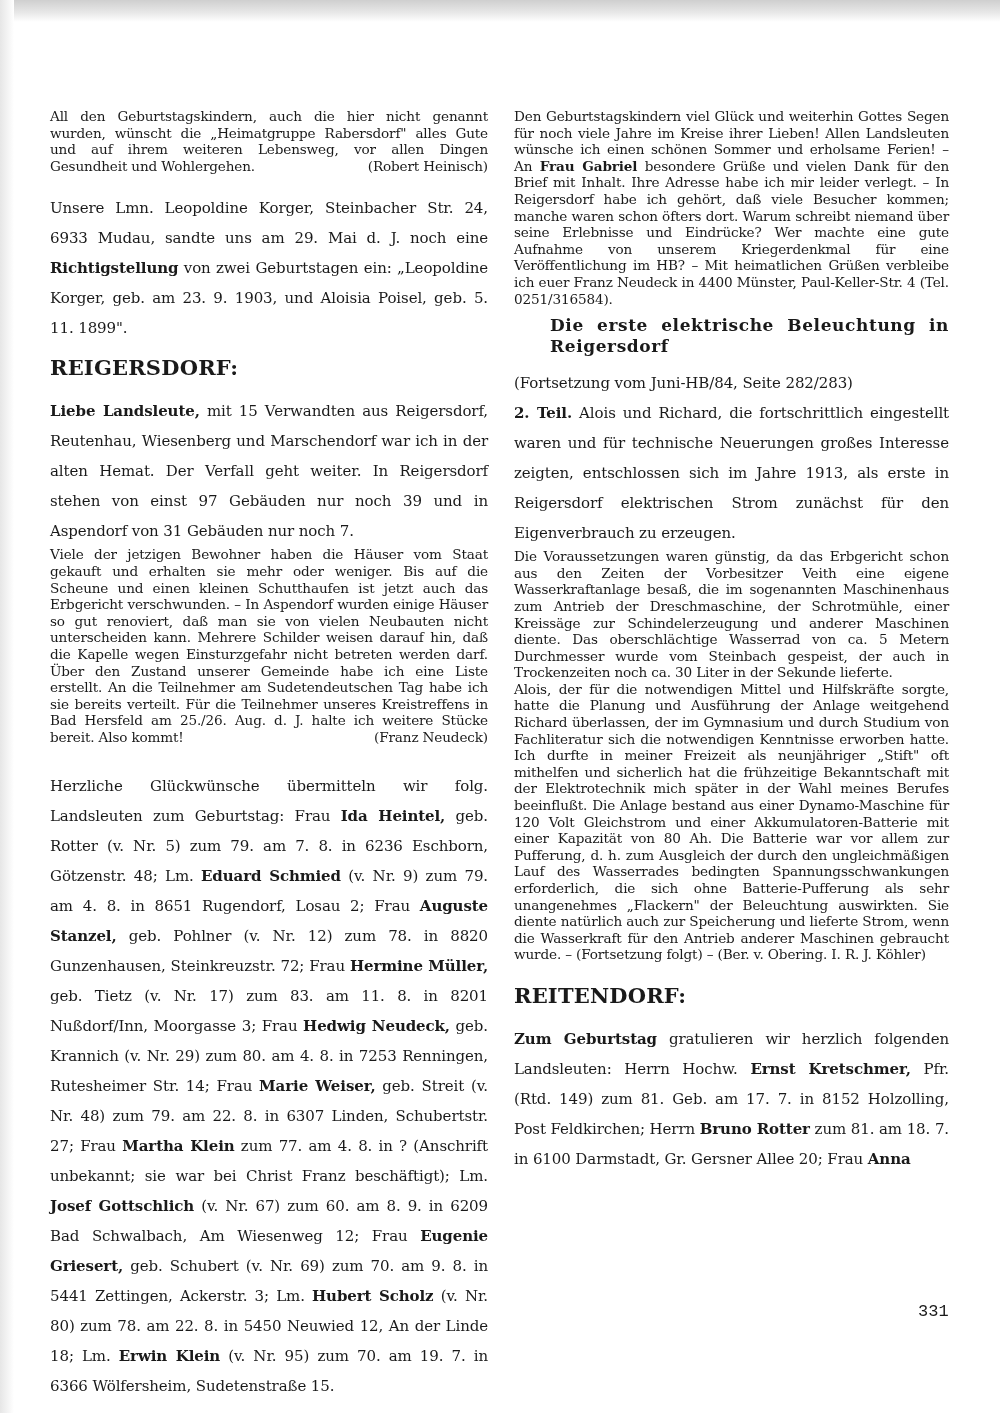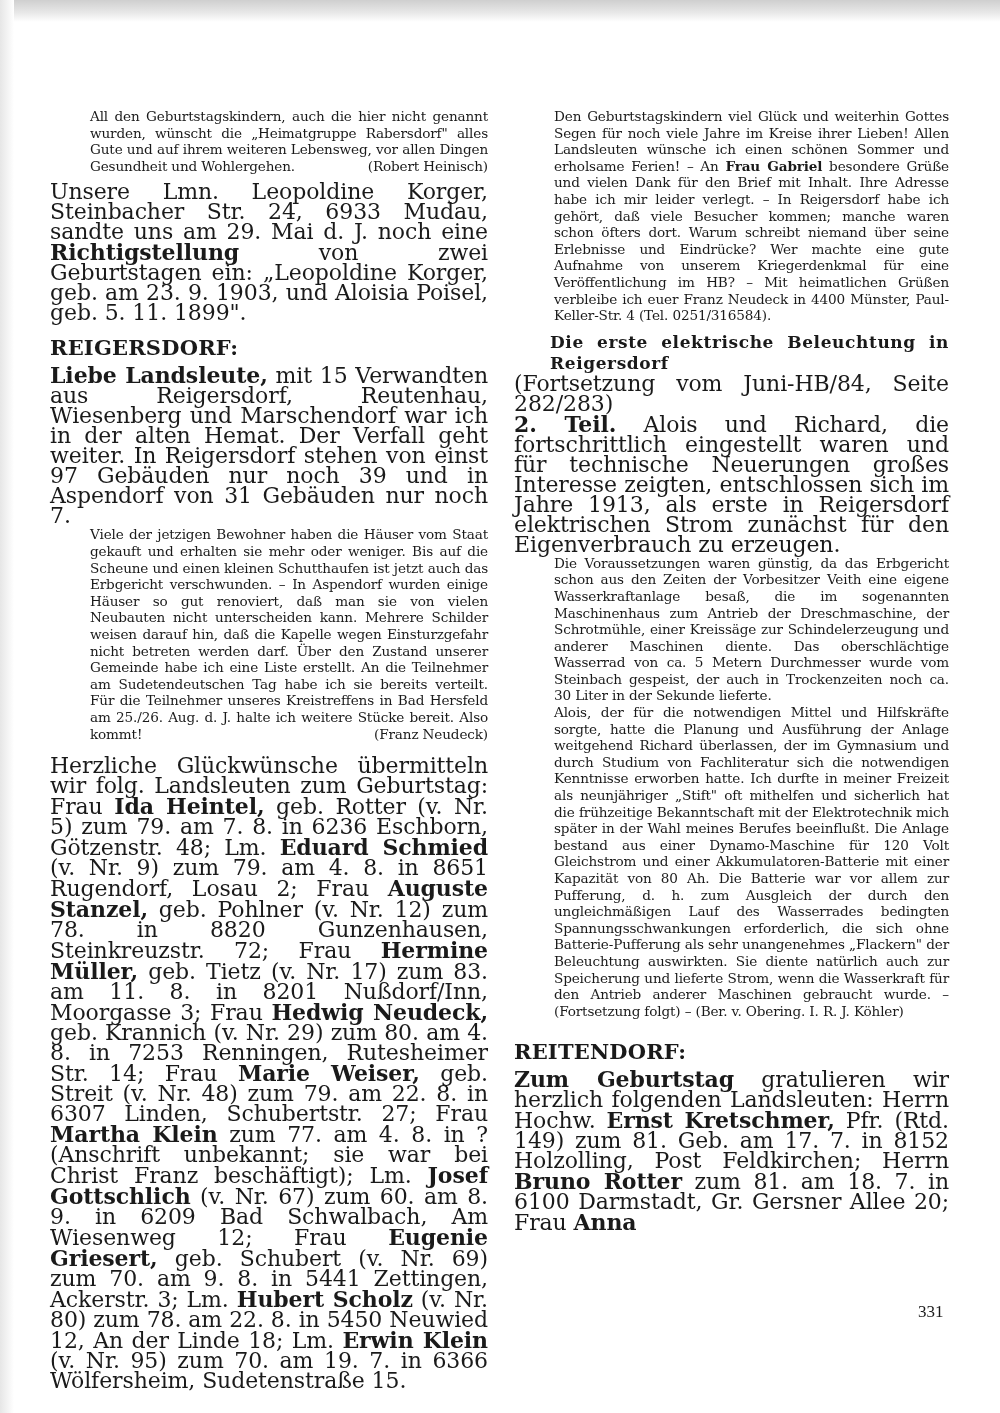--- a/index.html
+++ b/index.html
@@ -14,35 +14,35 @@
     background: linear-gradient(#cfcfcf, #e9e9e9 60%, #ffffff);
   }
   .scan-edge {
     position: absolute; left: 0; top: 0; width: 14px; height: 1413px;
     background: linear-gradient(90deg, #e6e6e6, #ffffff);
   }
   .col { position: absolute; top: 108px; }
   .col.left { left: 50px; width: 438px; }
   .col.right { left: 514px; width: 435px; }
   p { margin: 0; text-align: justify; hyphens: manual; }
-  .small { font-size: 13.6px; line-height: 16.6px; letter-spacing: -0.15px; margin-left: 40px; }
-  .large { font-size: 22px; line-height: 20px; letter-spacing: -0.1px; }
+  .small { font-size: 13.6px; line-height: 16.6px; letter-spacing: -0.15px; }
+  .large { font-size: 15px; line-height: 30px; letter-spacing: -0.1px; margin-top: 11px; }
   b { font-weight: bold; }
   .heading {
     font-family: "DejaVu Serif", "Liberation Serif", serif;
     font-weight: bold; font-size: 21px; line-height: 22px; letter-spacing: 0.2px;
   }
   .subhead { font-weight: bold; font-size: 17px; line-height: 21px; letter-spacing: 0.6px; margin-left: 36px; }
   .sig { float: right; }
   .clear::after { content: ""; display: block; clear: both; }
   .gap-s { height: 8px; }
   .gap-m { height: 14px; }
   .page-number {
     position: absolute; left: 918px; top: 1302px;
-    font-size: 17px; font-family: Liberation Serif, serif;
+    font-size: 17px; font-family: Liberation Mono, monospace;
   }
 </style>
 </head>
 <body>
 
 <div class="scan-strip"></div>
 <div class="scan-edge"></div>
 
 <div class="col left">
   <p class="small clear">

